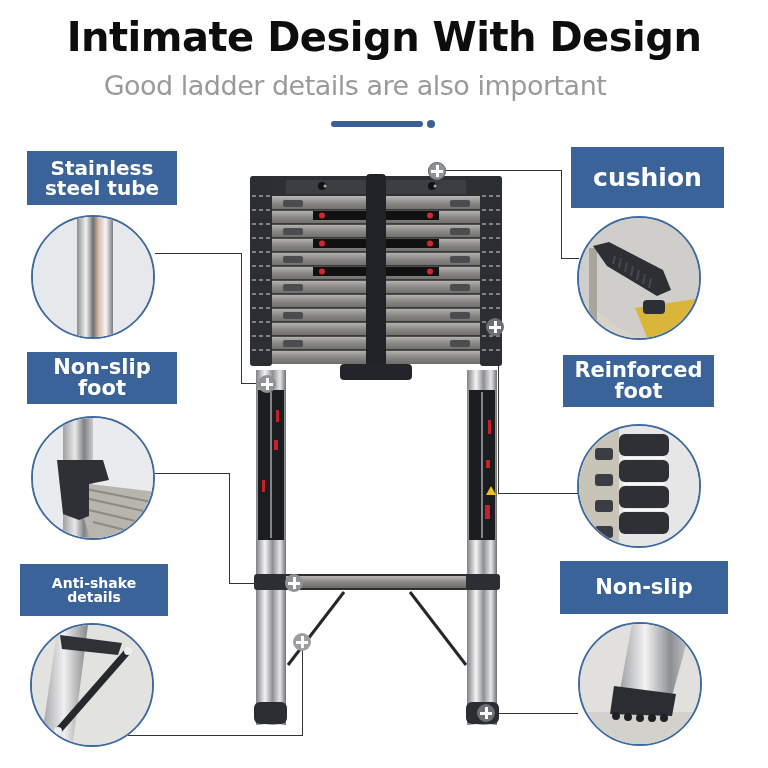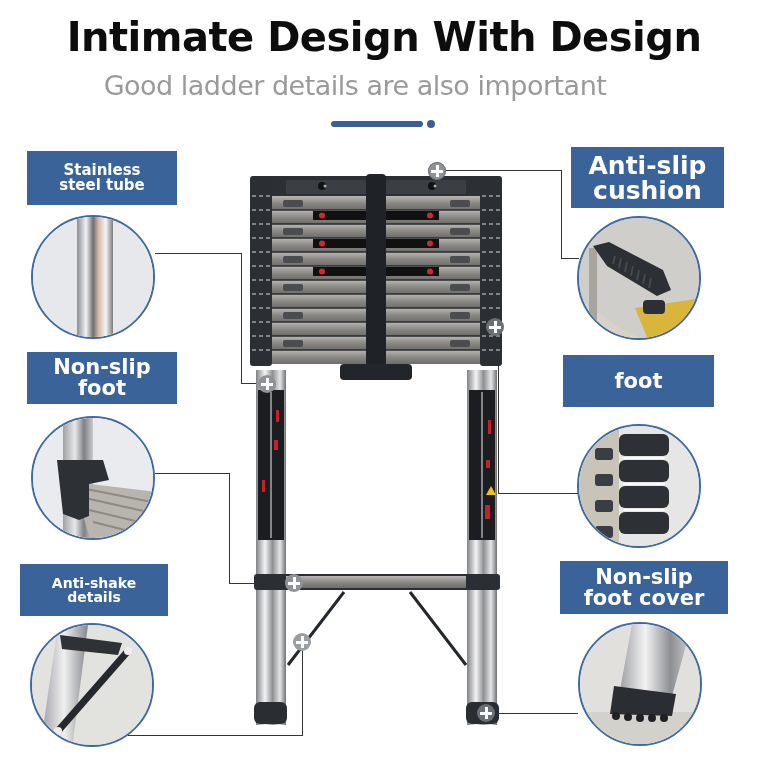--- a/index.html
+++ b/index.html
@@ -41,43 +41,42 @@
 </head>
 <body>
 
 <div class="title">Intimate Design With Design</div>
 <div class="subtitle">Good ladder details are also important</div>
 <div class="divider">
   <div class="bar"></div>
   <div class="dot"></div>
 </div>
 
-<div class="label" style="left:27px; top:151px; width:150px; height:54px; font-size:15px;">
+<div class="label" style="left:27px; top:151px; width:150px; height:54px; font-size:20px;">
   <span>Stainless</span>
   <span>steel tube</span>
 </div>
 <div class="label" style="left:27px; top:352px; width:150px; height:52px; font-size:21px;">
   <span>Non-slip</span>
   <span>foot</span>
 </div>
 <div class="label" style="left:20px; top:564px; width:148px; height:52px; font-size:14px;">
   <span>Anti-shake</span>
   <span>details</span>
 </div>
 
 <div class="label" style="left:571px; top:147px; width:153px; height:61px; font-size:25px;">
-  <span>Anti-slip</span>
   <span>cushion</span>
 </div>
 <div class="label" style="left:563px; top:355px; width:151px; height:52px; font-size:21px;">
+  <span>Reinforced</span>
   <span>foot</span>
 </div>
 <div class="label" style="left:560px; top:561px; width:168px; height:53px; font-size:21px;">
   <span>Non-slip</span>
-  <span>foot cover</span>
 </div>
 
 <div class="circle" style="left:31px; top:215px; width:124px; height:124px; background:#ebedf0;">
   <svg width="124" height="124" viewBox="0 0 124 124">
     <defs>
       <linearGradient id="tubeG" x1="0" x2="1">
         <stop offset="0" stop-color="#8a8d92"></stop>
         <stop offset="0.25" stop-color="#f2f2f2"></stop>
         <stop offset="0.45" stop-color="#6e6f73"></stop>
         <stop offset="0.6" stop-color="#d9b8a6"></stop>

